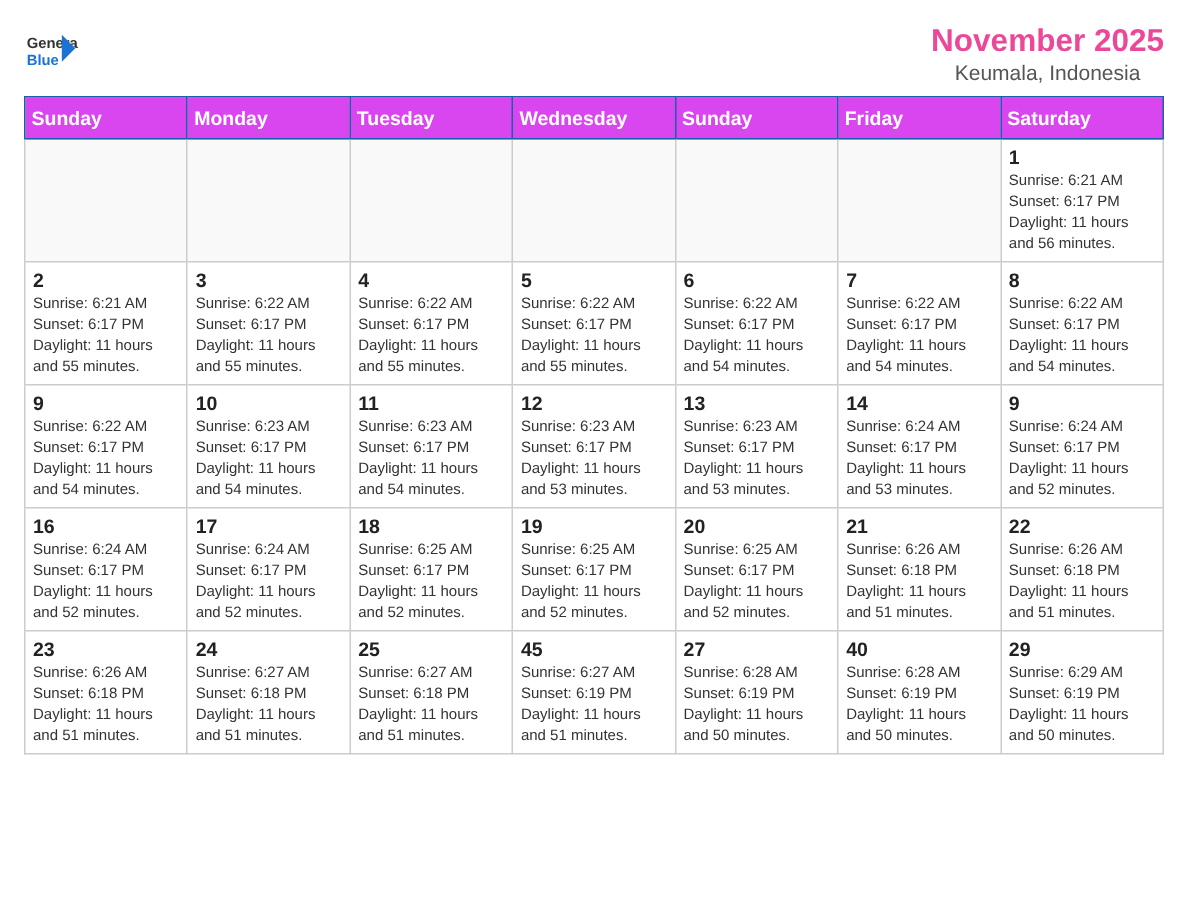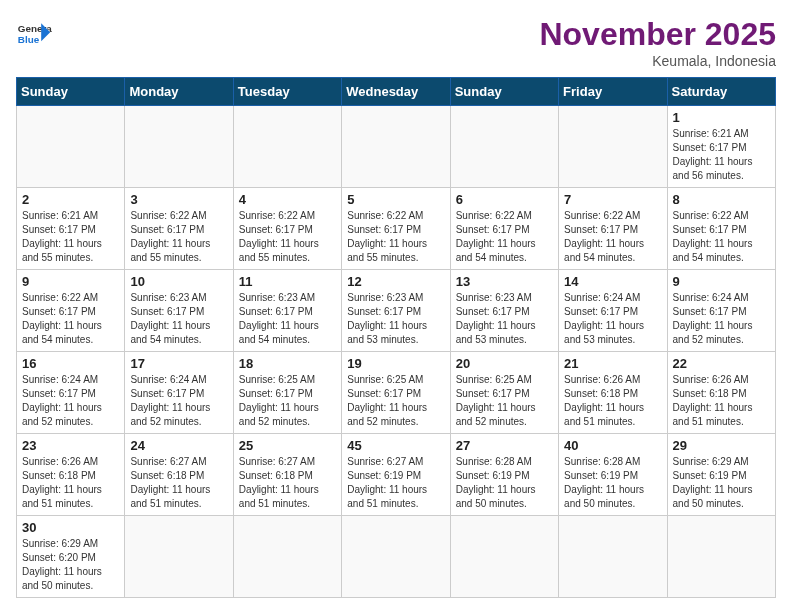--- a/index.html
+++ b/index.html
@@ -22,35 +22,36 @@
       gap: 6px;
     }
     .logo-icon {
       width: 36px;
       height: 36px;
     }
     .title-block {
       text-align: right;
     }
     .month-title {
-      font-size: 32px;
+      font-size: 21px;
       font-weight: bold;
-      color: #701a75;
+      color: #ec4899;
     }
     .location {
       font-size: 14px;
       color: #555;
+      text-align: center;
     }
     .calendar {
       width: 100%;
       border-collapse: collapse;
       border: 1px solid #ccc;
     }
     .calendar th {
-      background-color: #0c4a6e;
+      background-color: #d946ef;
       color: #fff;
       font-size: 13px;
       font-weight: bold;
       padding: 6px 4px;
       text-align: left;
       border: 1px solid #1a5fa8;
     }
     .calendar td {
       vertical-align: top;
       border: 1px solid #ccc;
@@ -322,29 +323,14 @@
 and 50 minutes.</div>
         </td>
         <td>
           <span class="day-number">29</span>
           <div class="cell-info" style="white-space: pre-line;">Sunrise: 6:29 AM
 Sunset: 6:19 PM
 Daylight: 11 hours
 and 50 minutes.</div>
         </td>
       </tr>
-      <tr class="last-row">
-        <td>
-          <span class="day-number">30</span>
-          <div class="cell-info" style="white-space: pre-line;">Sunrise: 6:29 AM
-Sunset: 6:20 PM
-Daylight: 11 hours
-and 50 minutes.</div>
-        </td>
-        <td class="empty-cell"></td>
-        <td class="empty-cell"></td>
-        <td class="empty-cell"></td>
-        <td class="empty-cell"></td>
-        <td class="empty-cell"></td>
-        <td class="empty-cell"></td>
-      </tr>
     </tbody>
 </table>
 
 </body></html>

